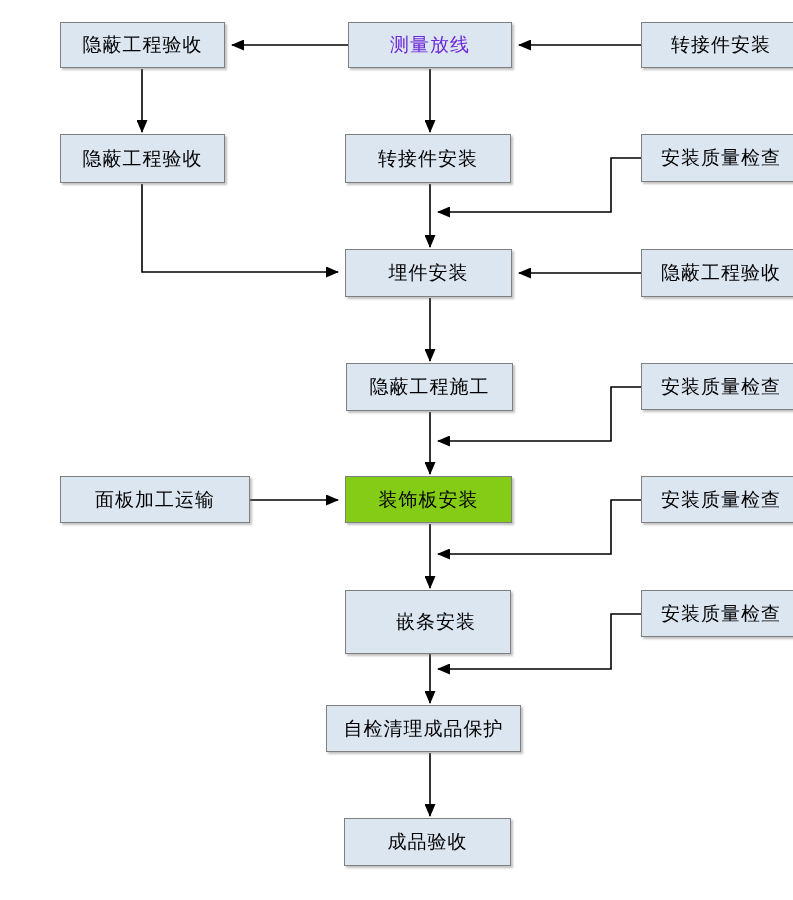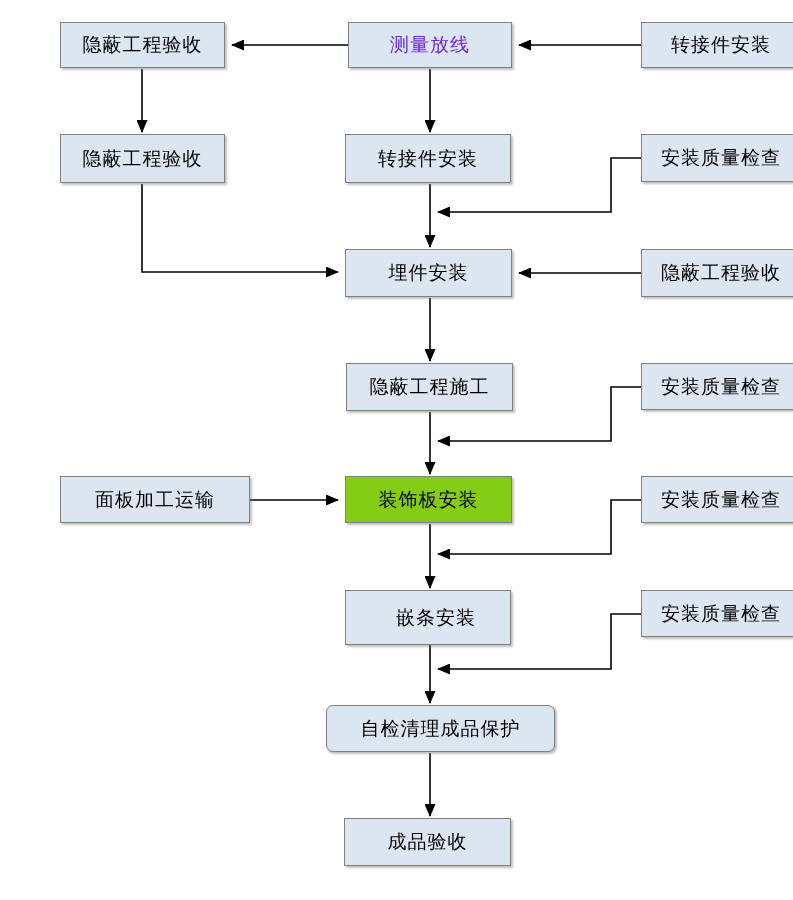--- a/index.html
+++ b/index.html
@@ -75,18 +75,18 @@
       <div class="flow-node" style="left: 22px; top: 134px; width: 165px; height: 49px; background: rgb(220, 230, 241); border-color: rgb(127, 127, 127); color: rgb(0, 0, 0);">隐蔽工程验收</div>
       <div class="flow-node" style="left: 307px; top: 134px; width: 166px; height: 49px; background: rgb(220, 230, 241); border-color: rgb(127, 127, 127); color: rgb(0, 0, 0);">转接件安装</div>
       <div class="flow-node" style="left: 603px; top: 134px; width: 160px; height: 48px; background: rgb(220, 230, 241); border-color: rgb(127, 127, 127); color: rgb(0, 0, 0);">安装质量检查</div>
       <div class="flow-node" style="left: 307px; top: 249px; width: 167px; height: 48px; background: rgb(220, 230, 241); border-color: rgb(127, 127, 127); color: rgb(0, 0, 0);">埋件安装</div>
       <div class="flow-node" style="left: 603px; top: 249px; width: 160px; height: 48px; background: rgb(220, 230, 241); border-color: rgb(127, 127, 127); color: rgb(0, 0, 0);">隐蔽工程验收</div>
       <div class="flow-node" style="left: 308px; top: 363px; width: 167px; height: 48px; background: rgb(220, 230, 241); border-color: rgb(127, 127, 127); color: rgb(0, 0, 0);">隐蔽工程施工</div>
       <div class="flow-node" style="left: 603px; top: 363px; width: 160px; height: 47px; background: rgb(220, 230, 241); border-color: rgb(127, 127, 127); color: rgb(0, 0, 0);">安装质量检查</div>
       <div class="flow-node" style="left: 22px; top: 476px; width: 190px; height: 47px; background: rgb(220, 230, 241); border-color: rgb(127, 127, 127); color: rgb(0, 0, 0);">面板加工运输</div>
       <div class="flow-node" style="left: 307px; top: 476px; width: 167px; height: 47px; background: #84cc16; border-color: rgb(127, 127, 127); color: rgb(0, 0, 0);">装饰板安装</div>
       <div class="flow-node" style="left: 603px; top: 476px; width: 160px; height: 47px; background: rgb(220, 230, 241); border-color: rgb(127, 127, 127); color: rgb(0, 0, 0);">安装质量检查</div>
-      <div class="flow-node" style="left: 307px; top: 590px; width: 166px; height: 55px; background: rgb(220, 230, 241); border-color: rgb(127, 127, 127); color: rgb(0, 0, 0); padding-left: 16px;">嵌条安装</div>
+      <div class="flow-node" style="left: 307px; top: 590px; width: 166px; height: 64px; background: rgb(220, 230, 241); border-color: rgb(127, 127, 127); color: rgb(0, 0, 0); padding-left: 16px;">嵌条安装</div>
       <div class="flow-node" style="left: 603px; top: 590px; width: 160px; height: 47px; background: rgb(220, 230, 241); border-color: rgb(127, 127, 127); color: rgb(0, 0, 0);">安装质量检查</div>
-      <div class="flow-node" style="left: 288px; top: 705px; width: 229px; height: 47px; background: rgb(220, 230, 241); border-color: rgb(127, 127, 127); color: rgb(0, 0, 0); border-radius: 7px;">自检清理成品保护</div>
+      <div class="flow-node" style="left: 288px; top: 705px; width: 195px; height: 47px; background: rgb(220, 230, 241); border-color: rgb(127, 127, 127); color: rgb(0, 0, 0);">自检清理成品保护</div>
       <div class="flow-node" style="left: 306px; top: 818px; width: 167px; height: 48px; background: rgb(220, 230, 241); border-color: rgb(127, 127, 127); color: rgb(0, 0, 0);">成品验收</div>
     </div>
 </div>
 
 </body></html>

